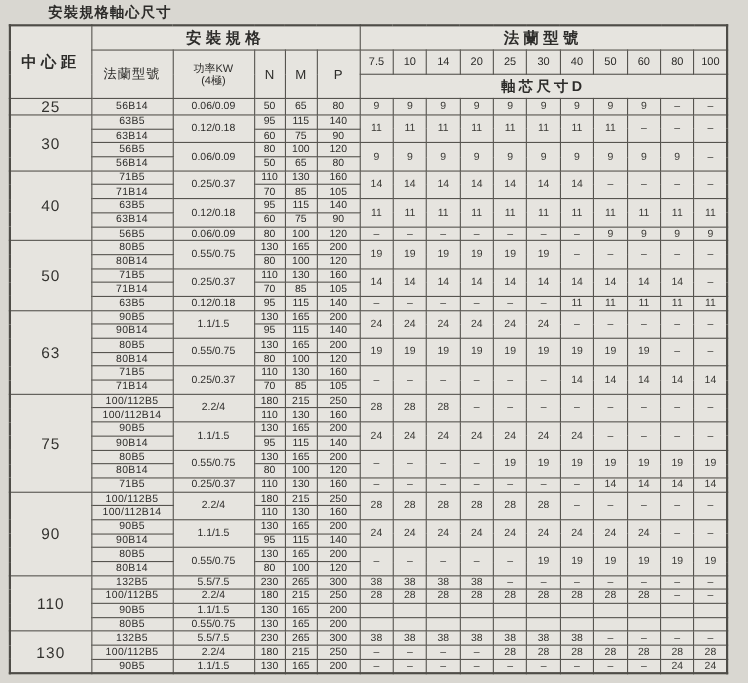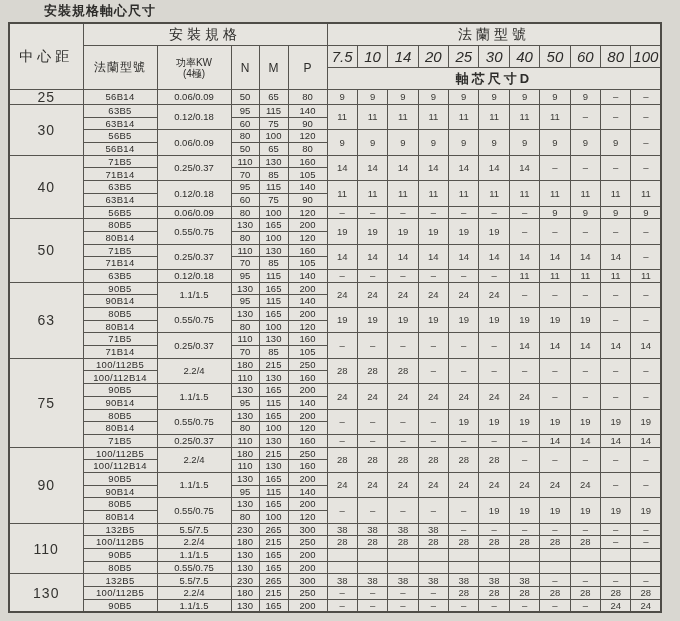--- a/index.html
+++ b/index.html
@@ -52,28 +52,28 @@
     border: 1px solid #56544f;
     padding: 0;
     text-align: center;
     vertical-align: middle;
     white-space: nowrap;
     overflow: hidden;
     font-weight: normal;
     background: #e6e4df;
   }
   
-  thead tr.h1 th { height: 21px; font-size: 14px; font-weight: normal; letter-spacing: 4px; }
+  thead tr.h1 th { height: 21px; font-size: 14px; font-weight: bold; letter-spacing: 4px; }
   thead tr.h2 th { height: 21px; }
   thead tr.h3 th { height: 21px; font-size: 13px; font-weight: bold; letter-spacing: 3px; }
   th.center-head { font-size: 14px; font-weight: bold; letter-spacing: 2px; margin-top: 40px; }
   th.flange-head { font-size: 12px; font-weight: bold; letter-spacing: 1px; margin-left: 31px; }
   th.power-head  { font-size: 10px; font-weight: bold; line-height: 1.1; }
   th.nmp-head    { font-size: 12px; font-weight: bold; }
-  th.ratio-head  { font-size: 15px; font-weight: bold; font-style: italic; }
+  th.ratio-head  { font-size: 10px; font-weight: bold; }
   
   tbody tr { height: 12.7px; }
   tbody td { font-size: 10px; line-height: 1; }
   td.center-col { font-size: 14px; letter-spacing: 1px; color: #33322f; }
   td.flange-cell { font-size: 9.5px; letter-spacing: 0.3px; }
   td.power-cell  { font-size: 9.5px; }
   td.nmp-cell    { font-size: 9.5px; }
   td.d-cell      { font-size: 9.5px; color: #3a3935; }
 </style>
 </head>

